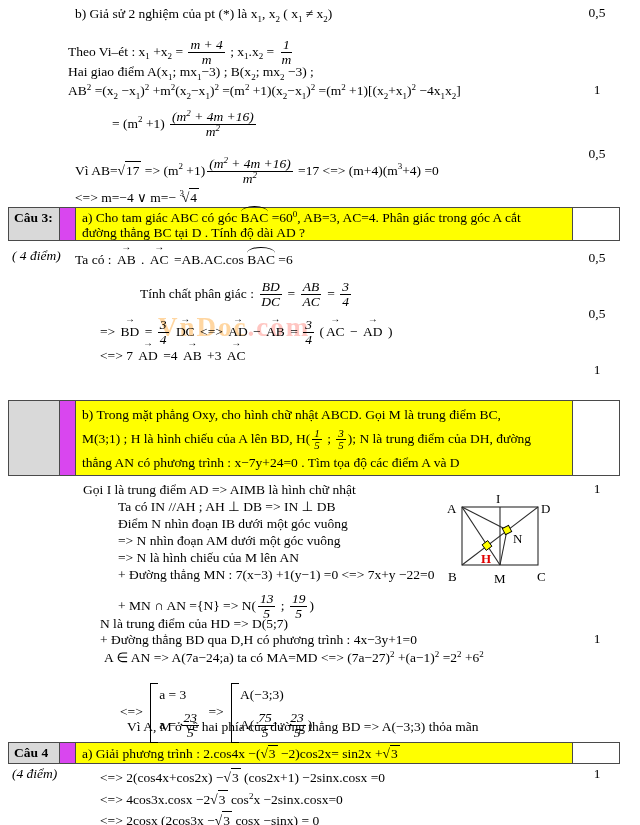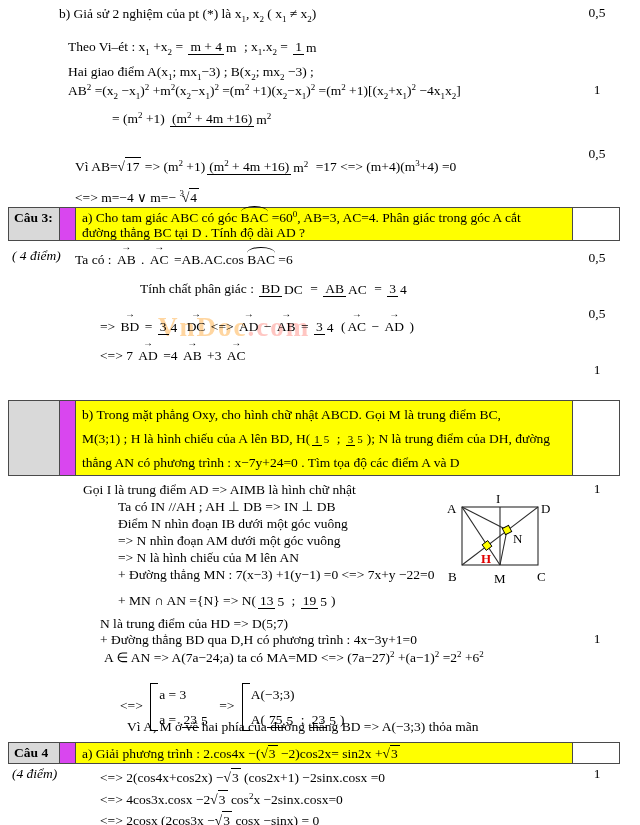--- a/index.html
+++ b/index.html
@@ -4,22 +4,22 @@
 <style>
   html,body{margin:0;padding:0;background:#fff;}
   .page{position:relative;width:640px;height:825px;background:#fff;overflow:hidden;
         font-family:"Liberation Serif",serif;font-size:13.5px;color:#000;}
   .watermark{position:absolute;left:158px;top:312px;font-family:Liberation Serif, serif;
         font-size:27px;font-weight:bold;letter-spacing:2px;opacity:.5;z-index:0;white-space:nowrap;}
   .wm1{color:#ffae45;} .wm2{color:#ff8f86;}
   .layer{position:absolute;left:0;top:0;width:100%;height:100%;z-index:2;pointer-events:none;}
   .line{position:absolute;white-space:nowrap;line-height:17px;}
   sub,sup{font-size:9px;line-height:0;}
-  .frac{display:inline-flex;flex-direction:row;align-items:center;vertical-align:middle;
-        line-height:14px;margin:0 2px;text-align:right;}
+  .frac{display:inline-flex;flex-direction:column;align-items:center;vertical-align:middle;
+        line-height:14px;margin:0 2px;text-align:right;font-style:italic;}
   .frac .num{padding:0 2px;border-bottom:1px solid #000;}
   .frac .den{padding:0 2px;}
   .vec{position:relative;display:inline-block;margin:0 2px;}
   .vec::after{content:"→";position:absolute;left:0;right:0;top:-9px;font-size:10px;
         line-height:10px;text-align:center;}
   .hat{position:relative;display:inline-block;}
   .hat::after{content:"";position:absolute;left:0;right:0;top:-4px;height:5px;
         border-top:1.3px solid #000;border-radius:50% 50% 0 0/100% 100% 0 0;}
   .sqrt{display:inline-block;white-space:nowrap;}
   .rsign{display:inline-block;}
@@ -82,21 +82,21 @@
       </div>
       <div class="qrow" style="top: 742px; height: 22px;">
         <div class="labelcell">Câu 4</div>
         <div class="yellowcell" style="line-height: 16px;">
           <div class="qline">a) Giải phương trình : 2.cos4x −(<span class="sqrt"><span class="rsign">√</span><span class="rad">3</span></span> −2)cos2x= sin2x +<span class="sqrt"><span class="rsign">√</span><span class="rad">3</span></span></div>
         </div>
         <div class="scorecell"></div>
       </div>
     </div>
   <div id="lines-layer" class="layer">
-      <div class="line" style="left: 59px; top: 5px;">b) Giả sử 2 nghiệm của pt (*) là x<sub>1</sub>, x<sub>2</sub>  ( x<sub>1</sub> ≠ x<sub>2</sub>)</div>
+      <div class="line" style="left: 75px; top: 5px;">b) Giả sử 2 nghiệm của pt (*) là x<sub>1</sub>, x<sub>2</sub>  ( x<sub>1</sub> ≠ x<sub>2</sub>)</div>
       <div class="line" style="left: 68px; top: 38px;">Theo Vi–ét : x<sub>1</sub> +x<sub>2</sub> = <span class="frac">
           <span class="num">m + 4</span>
           <span class="den">m</span>
         </span> ; x<sub>1</sub>.x<sub>2</sub> = <span class="frac">
           <span class="num">1</span>
           <span class="den">m</span>
         </span></div>
       <div class="line" style="left: 68px; top: 63px;">Hai giao điểm A(x<sub>1</sub>; mx<sub>1</sub>−3) ; B(x<sub>2</sub>; mx<sub>2</sub> −3) ;</div>
       <div class="line" style="left: 68px; top: 82px;">AB<sup>2</sup> =(x<sub>2</sub> −x<sub>1</sub>)<sup>2</sup> +m<sup>2</sup>(x<sub>2</sub>−x<sub>1</sub>)<sup>2</sup> =(m<sup>2</sup> +1)(x<sub>2</sub>−x<sub>1</sub>)<sup>2</sup> =(m<sup>2</sup> +1)[(x<sub>2</sub>+x<sub>1</sub>)<sup>2</sup> −4x<sub>1</sub>x<sub>2</sub>]</div>
       <div class="line" style="left: 112px; top: 110px;">= (m<sup>2</sup> +1) <span class="frac">

